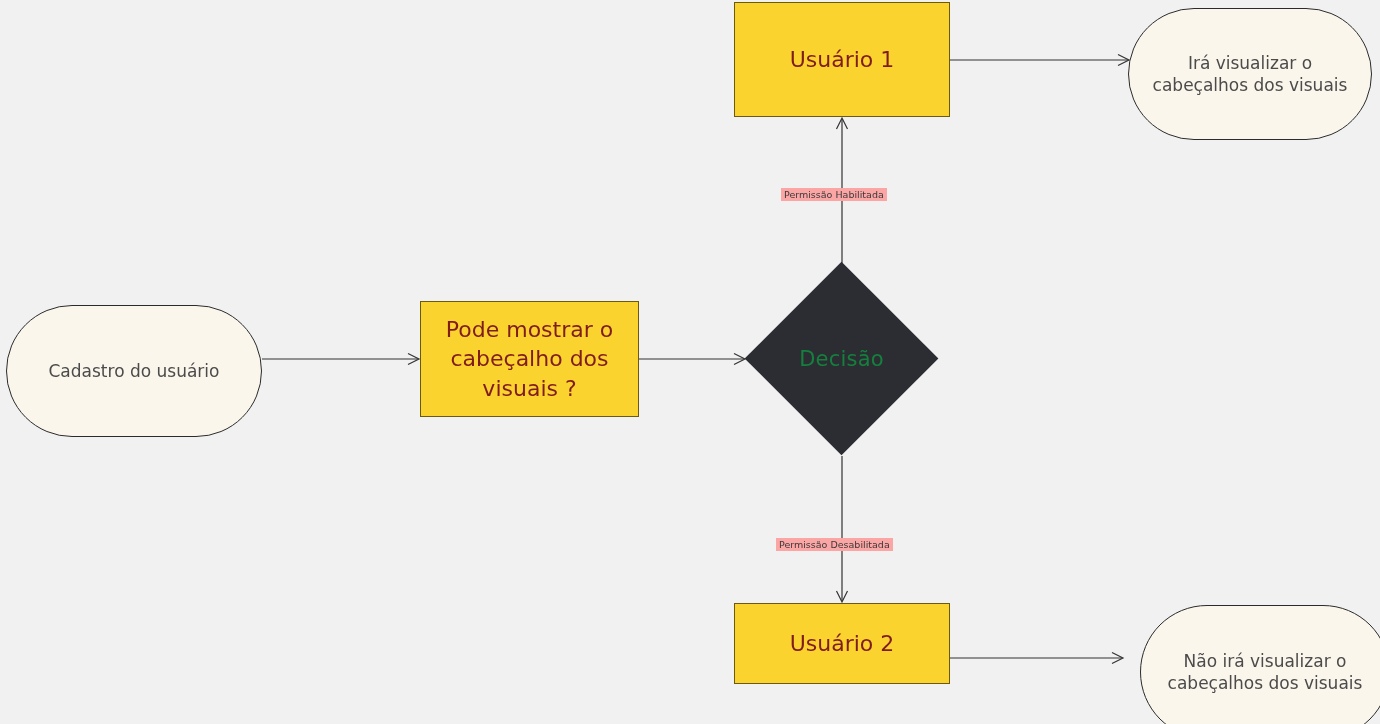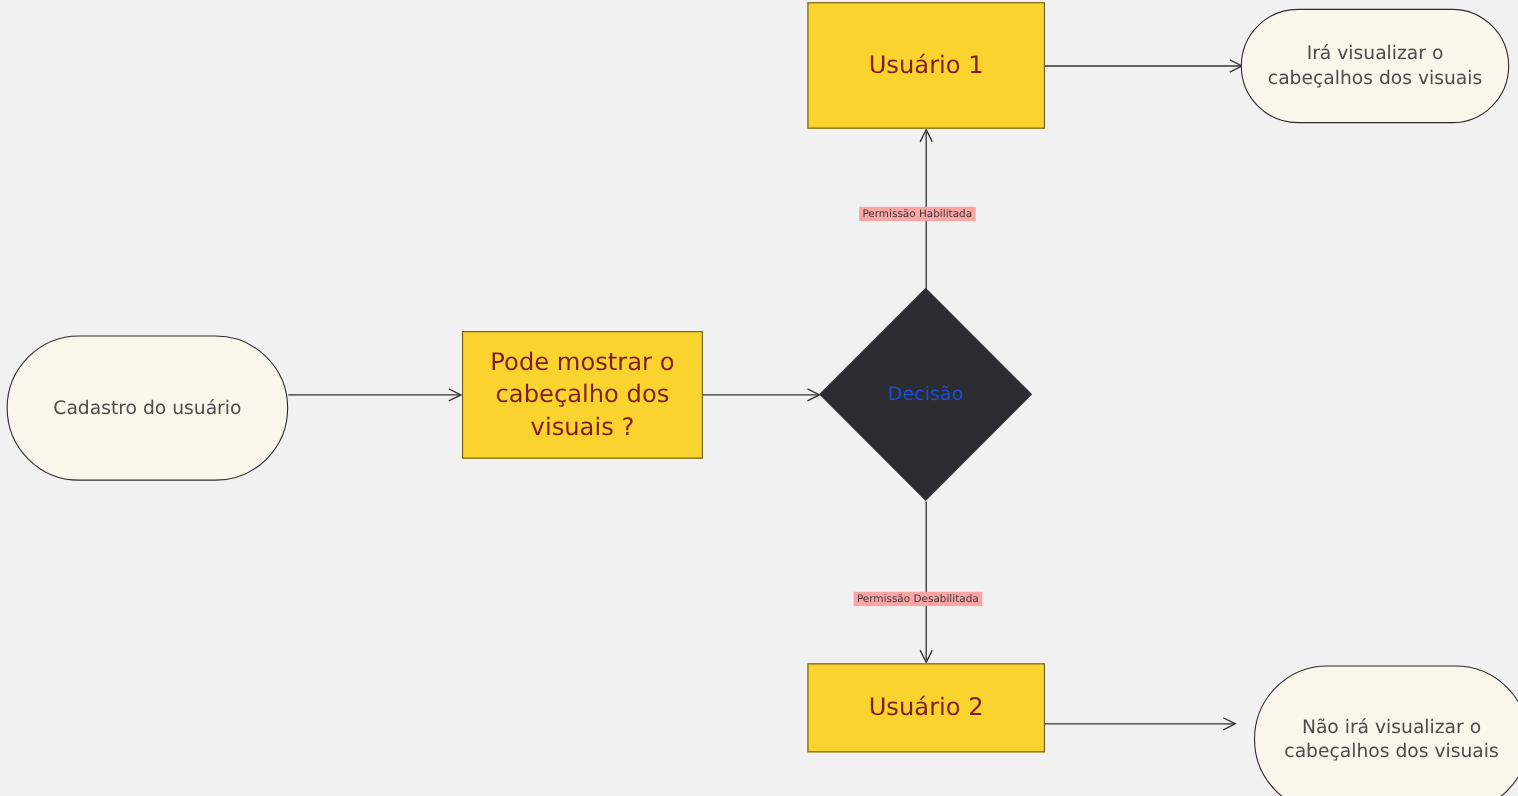--- a/index.html
+++ b/index.html
@@ -67,22 +67,22 @@
   }
   .decision-label {
     position: absolute;
     left: 0;
     top: 0;
     width: 100%;
     height: 100%;
     display: flex;
     align-items: center;
     justify-content: center;
-    color: #1d4ed8;
-    font-size: 17px;
+    color: #15803d;
+    font-size: 21px;
     letter-spacing: .2px;
   }
 
   
   .edge-label {
     position: absolute;
     color: #3a3a3a;
     font-size: 9.5px;
     white-space: nowrap;
     background: #fca5a5;
@@ -143,21 +143,21 @@
 </div>
 
 <div class="node process" style="left:734px; top:2px; width:216px; height:115px;">
   <span>Usuário 1</span>
 </div>
 
 <div class="node process" style="left:734px; top:603px; width:216px; height:81px;">
   <span>Usuário 2</span>
 </div>
 
-<div class="node terminal" style="left:1128px; top:8px; width:244px; height:104px;">
+<div class="node terminal" style="left:1128px; top:8px; width:244px; height:132px;">
   <span>Irá visualizar o cabeçalhos dos visuais</span>
 </div>
 
 <div class="node terminal" style="left:1140px; top:605px; width:250px; height:134px;justify-content:flex-end;">
   <span>Não irá visualizar o cabeçalhos dos visuais</span>
 </div>
 
 <div class="edge-label" style="left:781px; top:188px;">Permissão Habilitada</div>
 
 <div class="edge-label" style="left:776px; top:538px;">Permissão Desabilitada</div>

